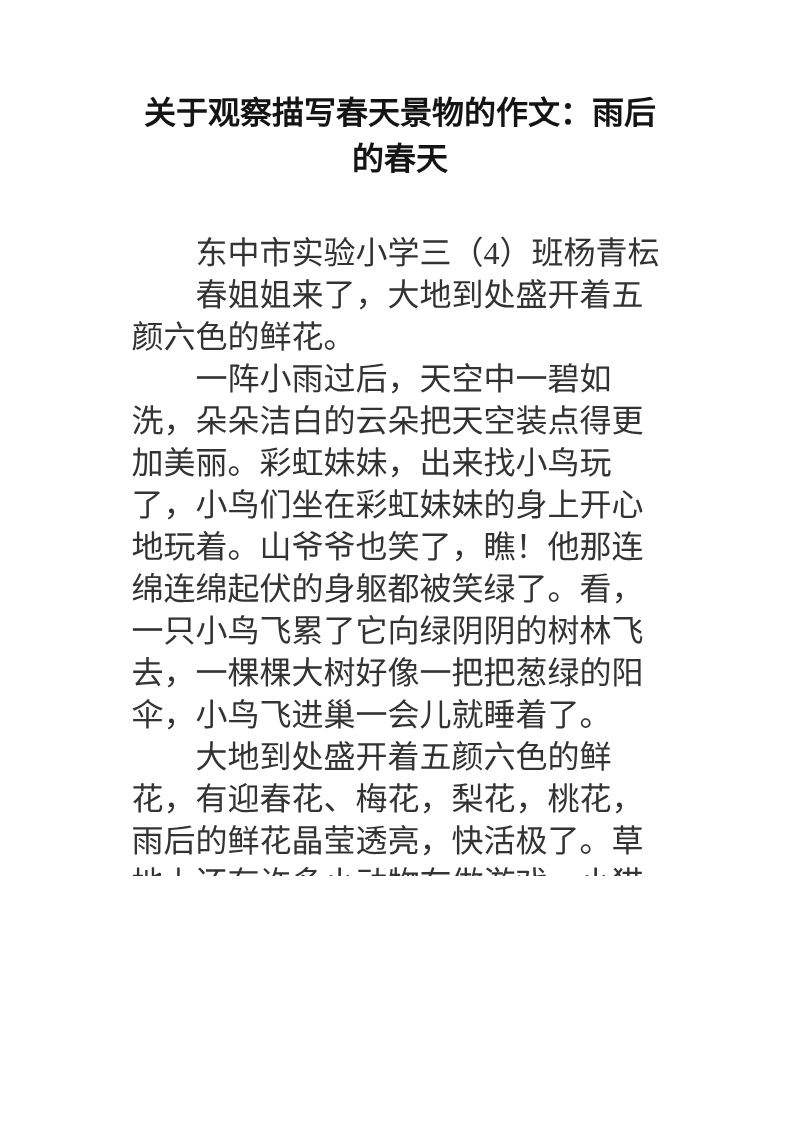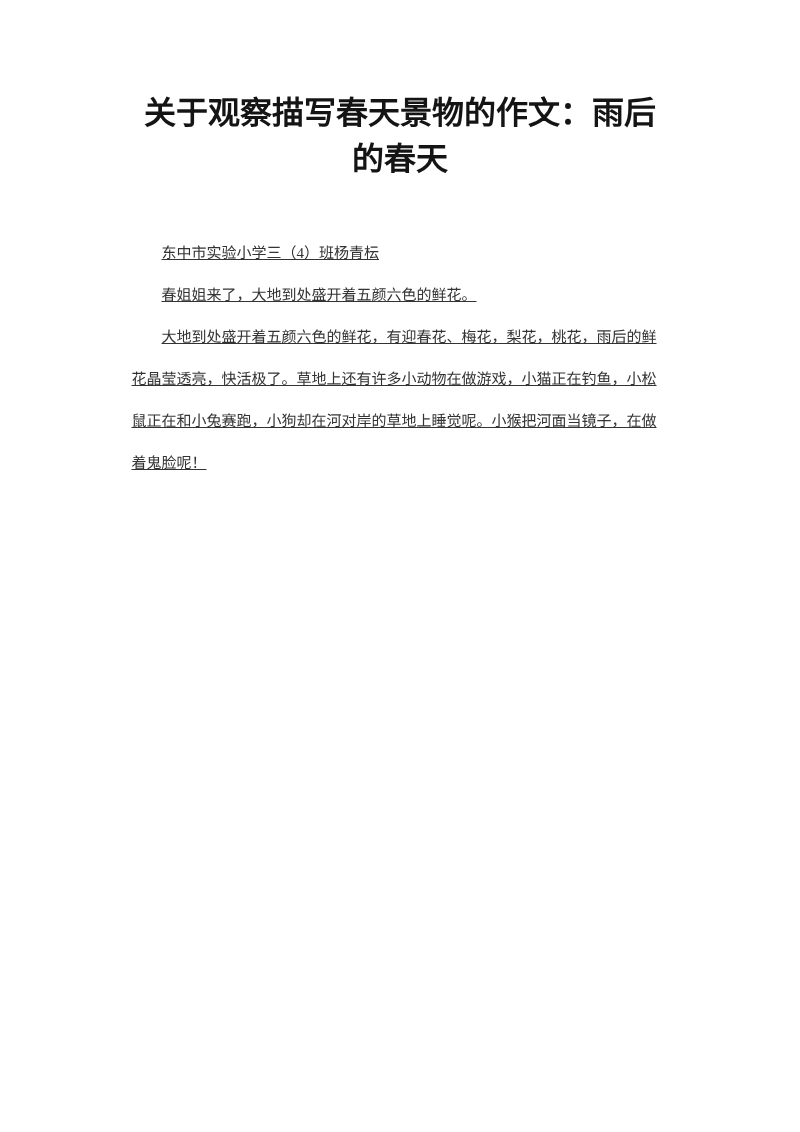--- a/index.html
+++ b/index.html
@@ -26,34 +26,34 @@
     font-weight: 700;
     font-size: 32px;
     line-height: 46px;
     text-align: center;
     color: var(--title-color, #141414);
     letter-spacing: 0px;
   }
   .para {
     margin: 0;
     font-family: "Liberation Serif", "DejaVu Serif", serif;
-    font-size: 15px;
+    font-size: 32px;
     line-height: 42px;
     color: var(--text-color, #333333);
     text-indent: 2em;
     text-align: left;
     word-break: normal;
-    text-decoration: underline;
   }
 </style>
 </head>
 <body>
 
 <div class="page">
   <div class="content">
     <h1 class="essay-title">关于观察描写春天景物的作文：雨后的春天</h1>
     <p class="para">东中市实验小学三（4）班杨青枟</p>
     <div id="essay-body">
         <p class="para">春姐姐来了，大地到处盛开着五颜六色的鲜花。</p>
+        <p class="para">一阵小雨过后，天空中一碧如洗，朵朵洁白的云朵把天空装点得更加美丽。彩虹妹妹，出来找小鸟玩了，小鸟们坐在彩虹妹妹的身上开心地玩着。山爷爷也笑了，瞧！他那连绵连绵起伏的身躯都被笑绿了。看，一只小鸟飞累了它向绿阴阴的树林飞去，一棵棵大树好像一把把葱绿的阳伞，小鸟飞进巢一会儿就睡着了。</p>
         <p class="para">大地到处盛开着五颜六色的鲜花，有迎春花、梅花，梨花，桃花，雨后的鲜花晶莹透亮，快活极了。草地上还有许多小动物在做游戏，小猫正在钓鱼，小松鼠正在和小兔赛跑，小狗却在河对岸的草地上睡觉呢。小猴把河面当镜子，在做着鬼脸呢！</p>
       </div>
   </div>
 </div>
 
 </body></html>

